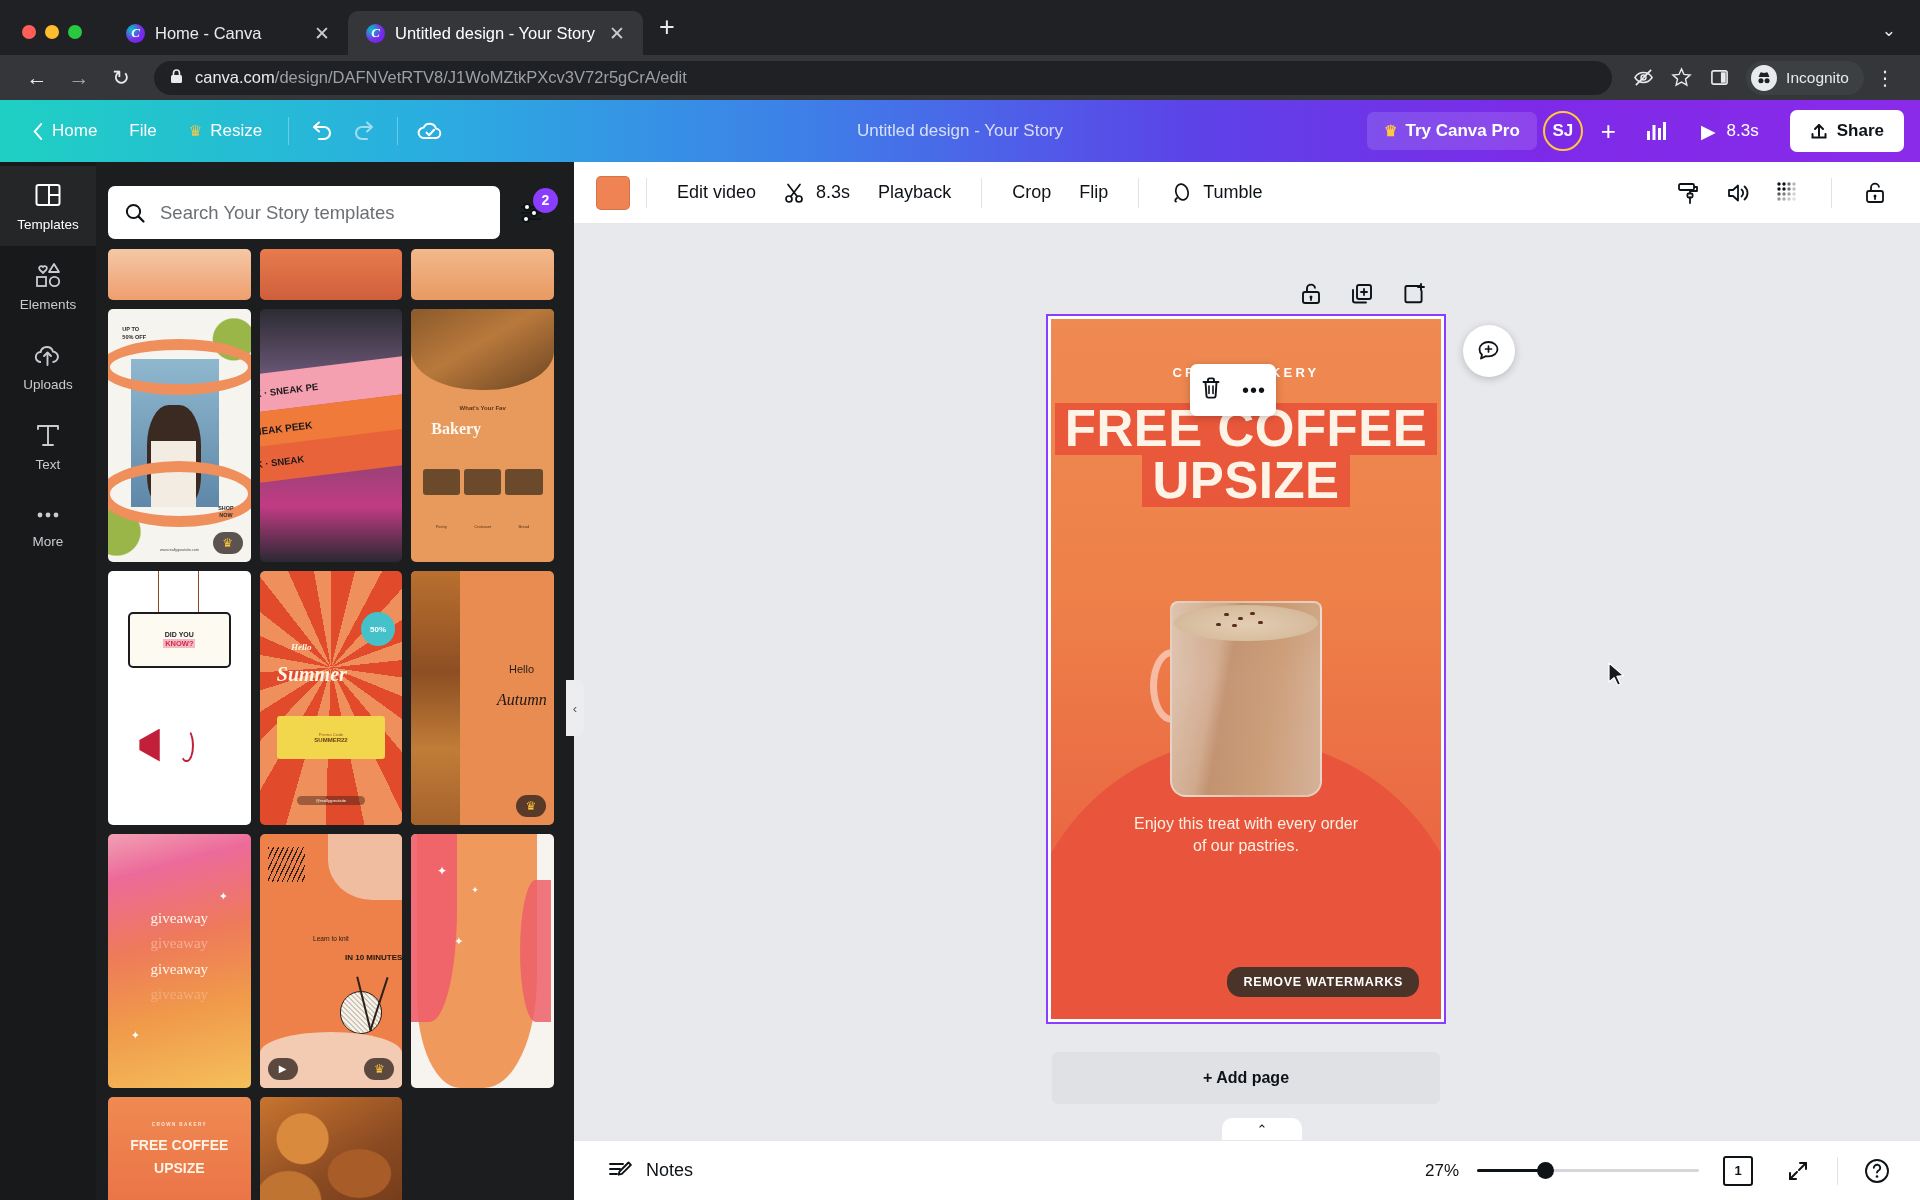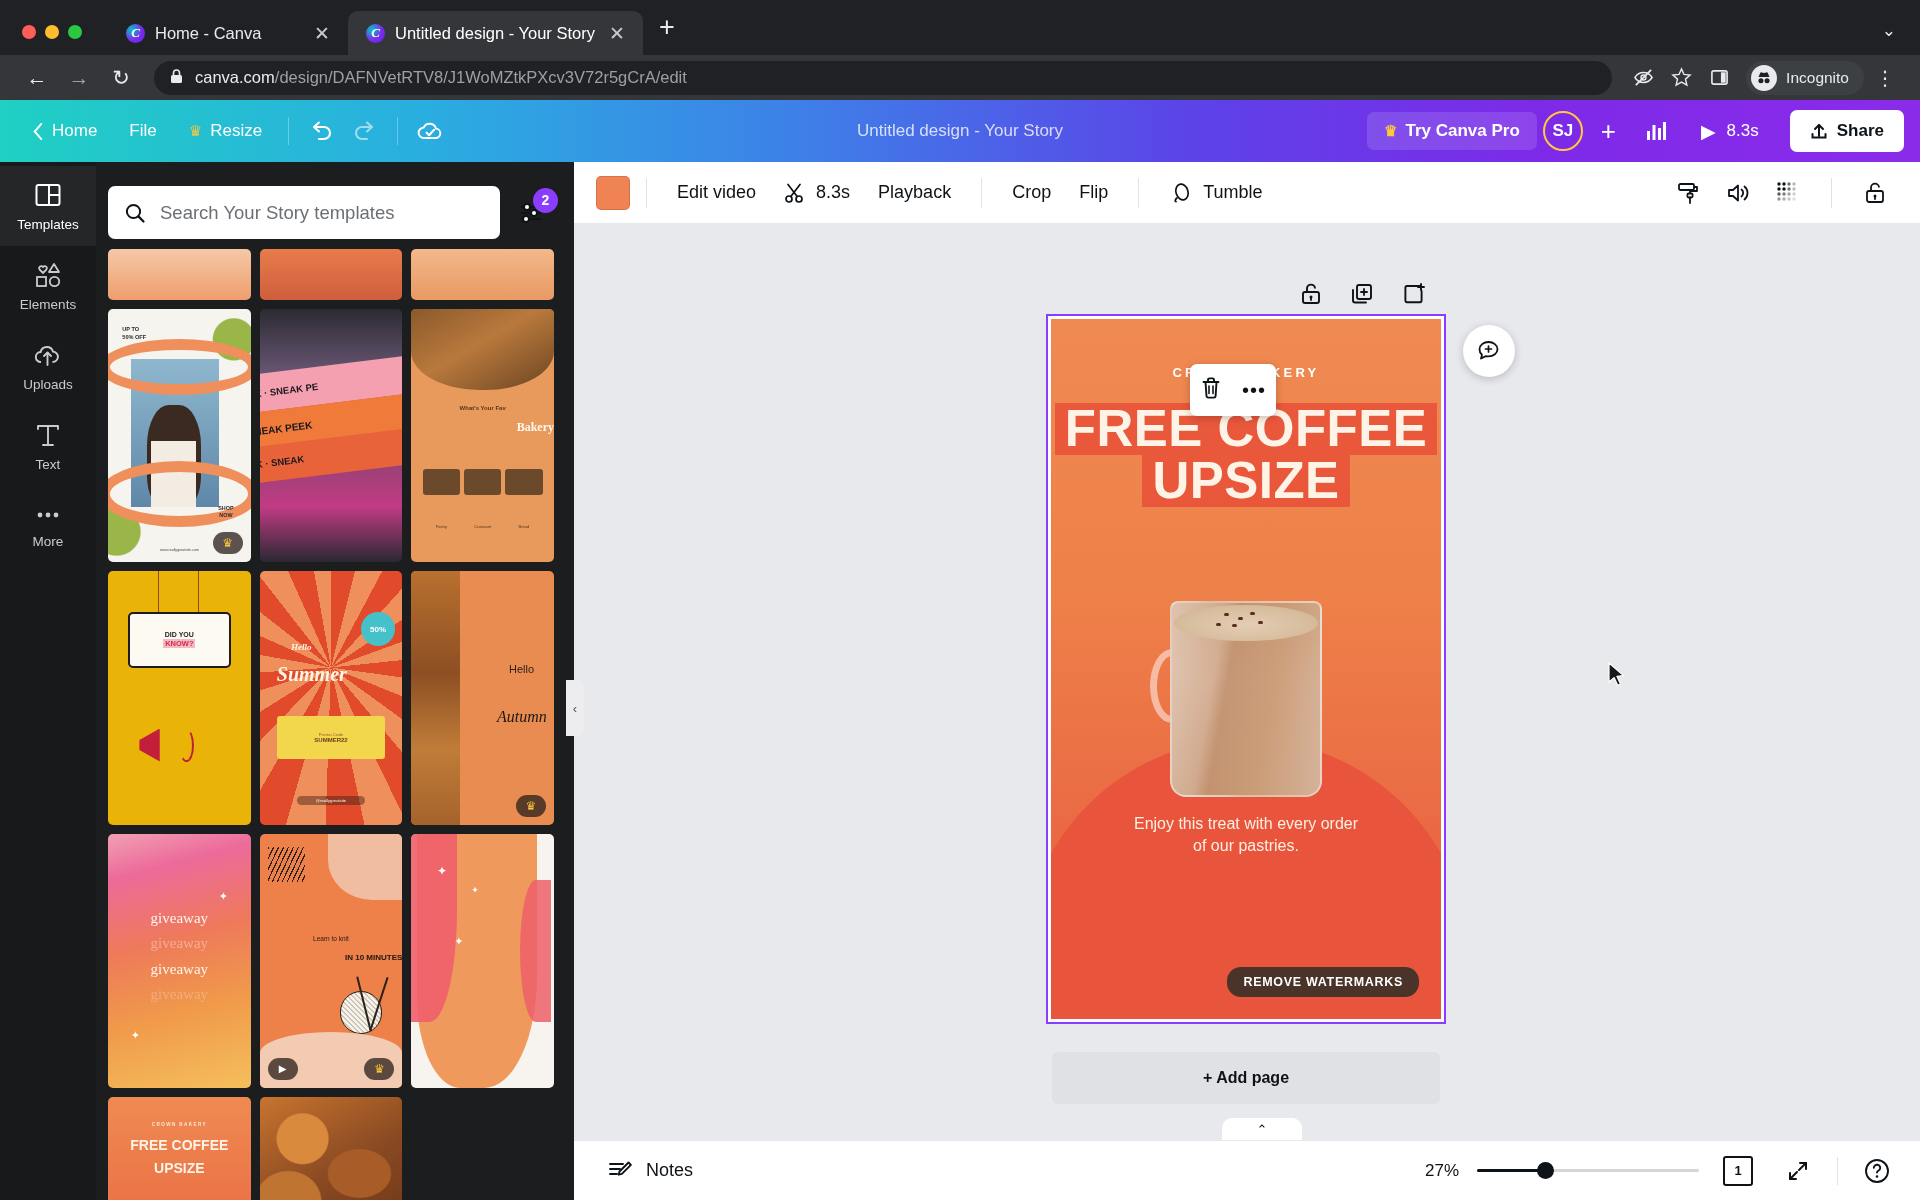--- a/index.html
+++ b/index.html
@@ -496,35 +496,35 @@
 
     <div class="thumb" style="background:linear-gradient(180deg,#2c2b33 0%,#6e5a7a 28%,#8a4470 55%,#c13b84 78%,#2b2833 100%);">
       <div style="position:absolute;left:-8%;top:22%;width:118%;height:15%;background:#f5a0b0;transform:rotate(-7deg);display:flex;align-items:center;padding-left:6px;color:#17171c;font-size:9.5px;font-weight:bold;white-space:nowrap;">K · SNEAK PE</div>
       <div style="position:absolute;left:-12%;top:37%;width:124%;height:15%;background:#ef7a3a;transform:rotate(-7deg);display:flex;align-items:center;padding-left:4px;color:#17171c;font-size:10px;font-weight:bold;white-space:nowrap;">SNEAK PEEK</div>
       <div style="position:absolute;left:-10%;top:51%;width:120%;height:14%;background:#e9633a;transform:rotate(-7deg);display:flex;align-items:center;padding-left:4px;color:#17171c;font-size:9.5px;font-weight:bold;white-space:nowrap;">EK · SNEAK</div>
     </div>
 
     <div class="thumb" style="background:#e79a5b;">
       <div style="position:absolute;left:0;right:0;top:0;height:32%;background:linear-gradient(150deg,#8a5a2b,#b9793c 45%,#6b4422);border-radius:0 0 48% 48%;"></div>
       <div style="position:absolute;left:0;right:0;top:38%;text-align:center;color:#5b3418;font-size:6px;font-weight:bold;">What's Your Fav</div>
-      <div style="position:absolute;left:0;right:0;top:44%;text-align:right;color:#fff9f1;font-size:12px;font-weight:bold;font-family:'Liberation Serif',serif;padding-left:20px;">Bakery</div>
+      <div style="position:absolute;left:0;right:0;top:44%;text-align:left;color:#fff9f1;font-size:16px;font-weight:bold;font-family:'Liberation Serif',serif;padding-left:20px;">Bakery</div>
       <div style="position:absolute;left:8%;right:8%;top:63%;display:flex;gap:4px;">
         <div style="flex:1;height:26px;background:#6b4a2c;border-radius:3px;"></div>
         <div style="flex:1;height:26px;background:#6b4a2c;border-radius:3px;"></div>
         <div style="flex:1;height:26px;background:#6b4a2c;border-radius:3px;"></div>
       </div>
       <div style="position:absolute;left:8%;right:8%;top:85%;display:flex;gap:4px;color:#5b3418;font-size:4px;text-align:center;">
         <span style="flex:1">Pastry</span>
         <span style="flex:1">Croissant</span>
         <span style="flex:1">Bread</span>
       </div>
     </div>
 
 
-    <div class="thumb" style="background:#eab308;">
+    <div class="thumb" style="background:#ffffff;">
       <div style="position:absolute;left:35%;top:0;width:1.5px;height:18%;background:#8a4a22;"></div>
       <div style="position:absolute;left:63%;top:0;width:1.5px;height:18%;background:#8a4a22;"></div>
       <div style="position:absolute;left:14%;top:16%;right:14%;height:22%;background:#fdfaf2;border:2.4px solid #1c1b20;border-radius:5px;display:flex;flex-direction:column;align-items:center;justify-content:center;gap:1px;">
         <span style="color:#1c1b20;font-size:7px;font-weight:bold;">DID YOU</span>
         <span style="color:#d42b46;font-size:7.5px;font-weight:bold;background:#f5b9c6;padding:0 2px;">KNOW?</span>
       </div>
       <div style="position:absolute;left:22%;top:62%;width:26%;height:13%;background:#c2203a;clip-path:polygon(0 35%,55% 0,55% 100%,0 65%);"></div>
       <div style="position:absolute;left:50%;top:62%;width:10%;height:13%;border:2px solid #c2203a;border-radius:50%;border-left-color:transparent;border-top-color:transparent;"></div>
     </div>
 
@@ -535,21 +535,21 @@
       <div style="position:absolute;left:12%;right:12%;top:57%;height:17%;background:#f2d64c;border-radius:3px;display:flex;flex-direction:column;align-items:center;justify-content:center;">
         <span style="color:#9a5a25;font-size:4.4px;">Promo Code</span>
         <span style="color:#6b3a18;font-size:6px;font-weight:bold;">SUMMER22</span>
       </div>
       <div style="position:absolute;left:0;right:0;bottom:8%;text-align:center;color:#fdf6e7;font-size:4.2px;background:rgba(60,30,20,.45);margin:0 26%;border-radius:6px;padding:2px 0;">@reallygreatsite</div>
     </div>
 
     <div class="thumb" style="background:#e98c52;">
       <div style="position:absolute;left:0;top:0;width:34%;height:100%;background:linear-gradient(180deg,#b9702f,#8d4f23 40%,#c07c38 70%,#a5632c);"></div>
       <div style="position:absolute;right:14%;top:36%;color:#2b2118;font-size:11px;">Hello</div>
-      <div style="position:absolute;right:5%;top:47%;color:#1e1812;font-size:16px;font-family:'Liberation Serif',serif;font-style:italic;margin-top:17px;">Autumn</div>
+      <div style="position:absolute;right:5%;top:47%;color:#1e1812;font-size:16px;font-family:'Liberation Serif',serif;font-style:italic;">Autumn</div>
       <div class="thumb-badge">♛</div>
     </div>
 
     <div class="thumb" style="background:linear-gradient(165deg,#f2a0b4 0%,#ec6a9a 16%,#ee7a5a 42%,#f09a4a 68%,#f5bf5c 100%);">
       <div style="position:absolute;left:0;right:0;top:30%;text-align:center;color:#fdf6ec;font-size:15px;font-family:'Liberation Serif',serif;">giveaway</div>
       <div style="position:absolute;left:0;right:0;top:40%;text-align:center;color:rgba(253,246,236,.4);font-size:15px;font-family:'Liberation Serif',serif;">giveaway</div>
       <div style="position:absolute;left:0;right:0;top:50%;text-align:center;color:#fdf6ec;font-size:15px;font-family:'Liberation Serif',serif;">giveaway</div>
       <div style="position:absolute;left:0;right:0;top:60%;text-align:center;color:rgba(253,246,236,.28);font-size:15px;font-family:'Liberation Serif',serif;">giveaway</div>
       <div style="position:absolute;right:16%;top:22%;color:#fff;font-size:11px;">✦</div>
       <div style="position:absolute;left:16%;bottom:18%;color:#fff;font-size:11px;">✦</div>

